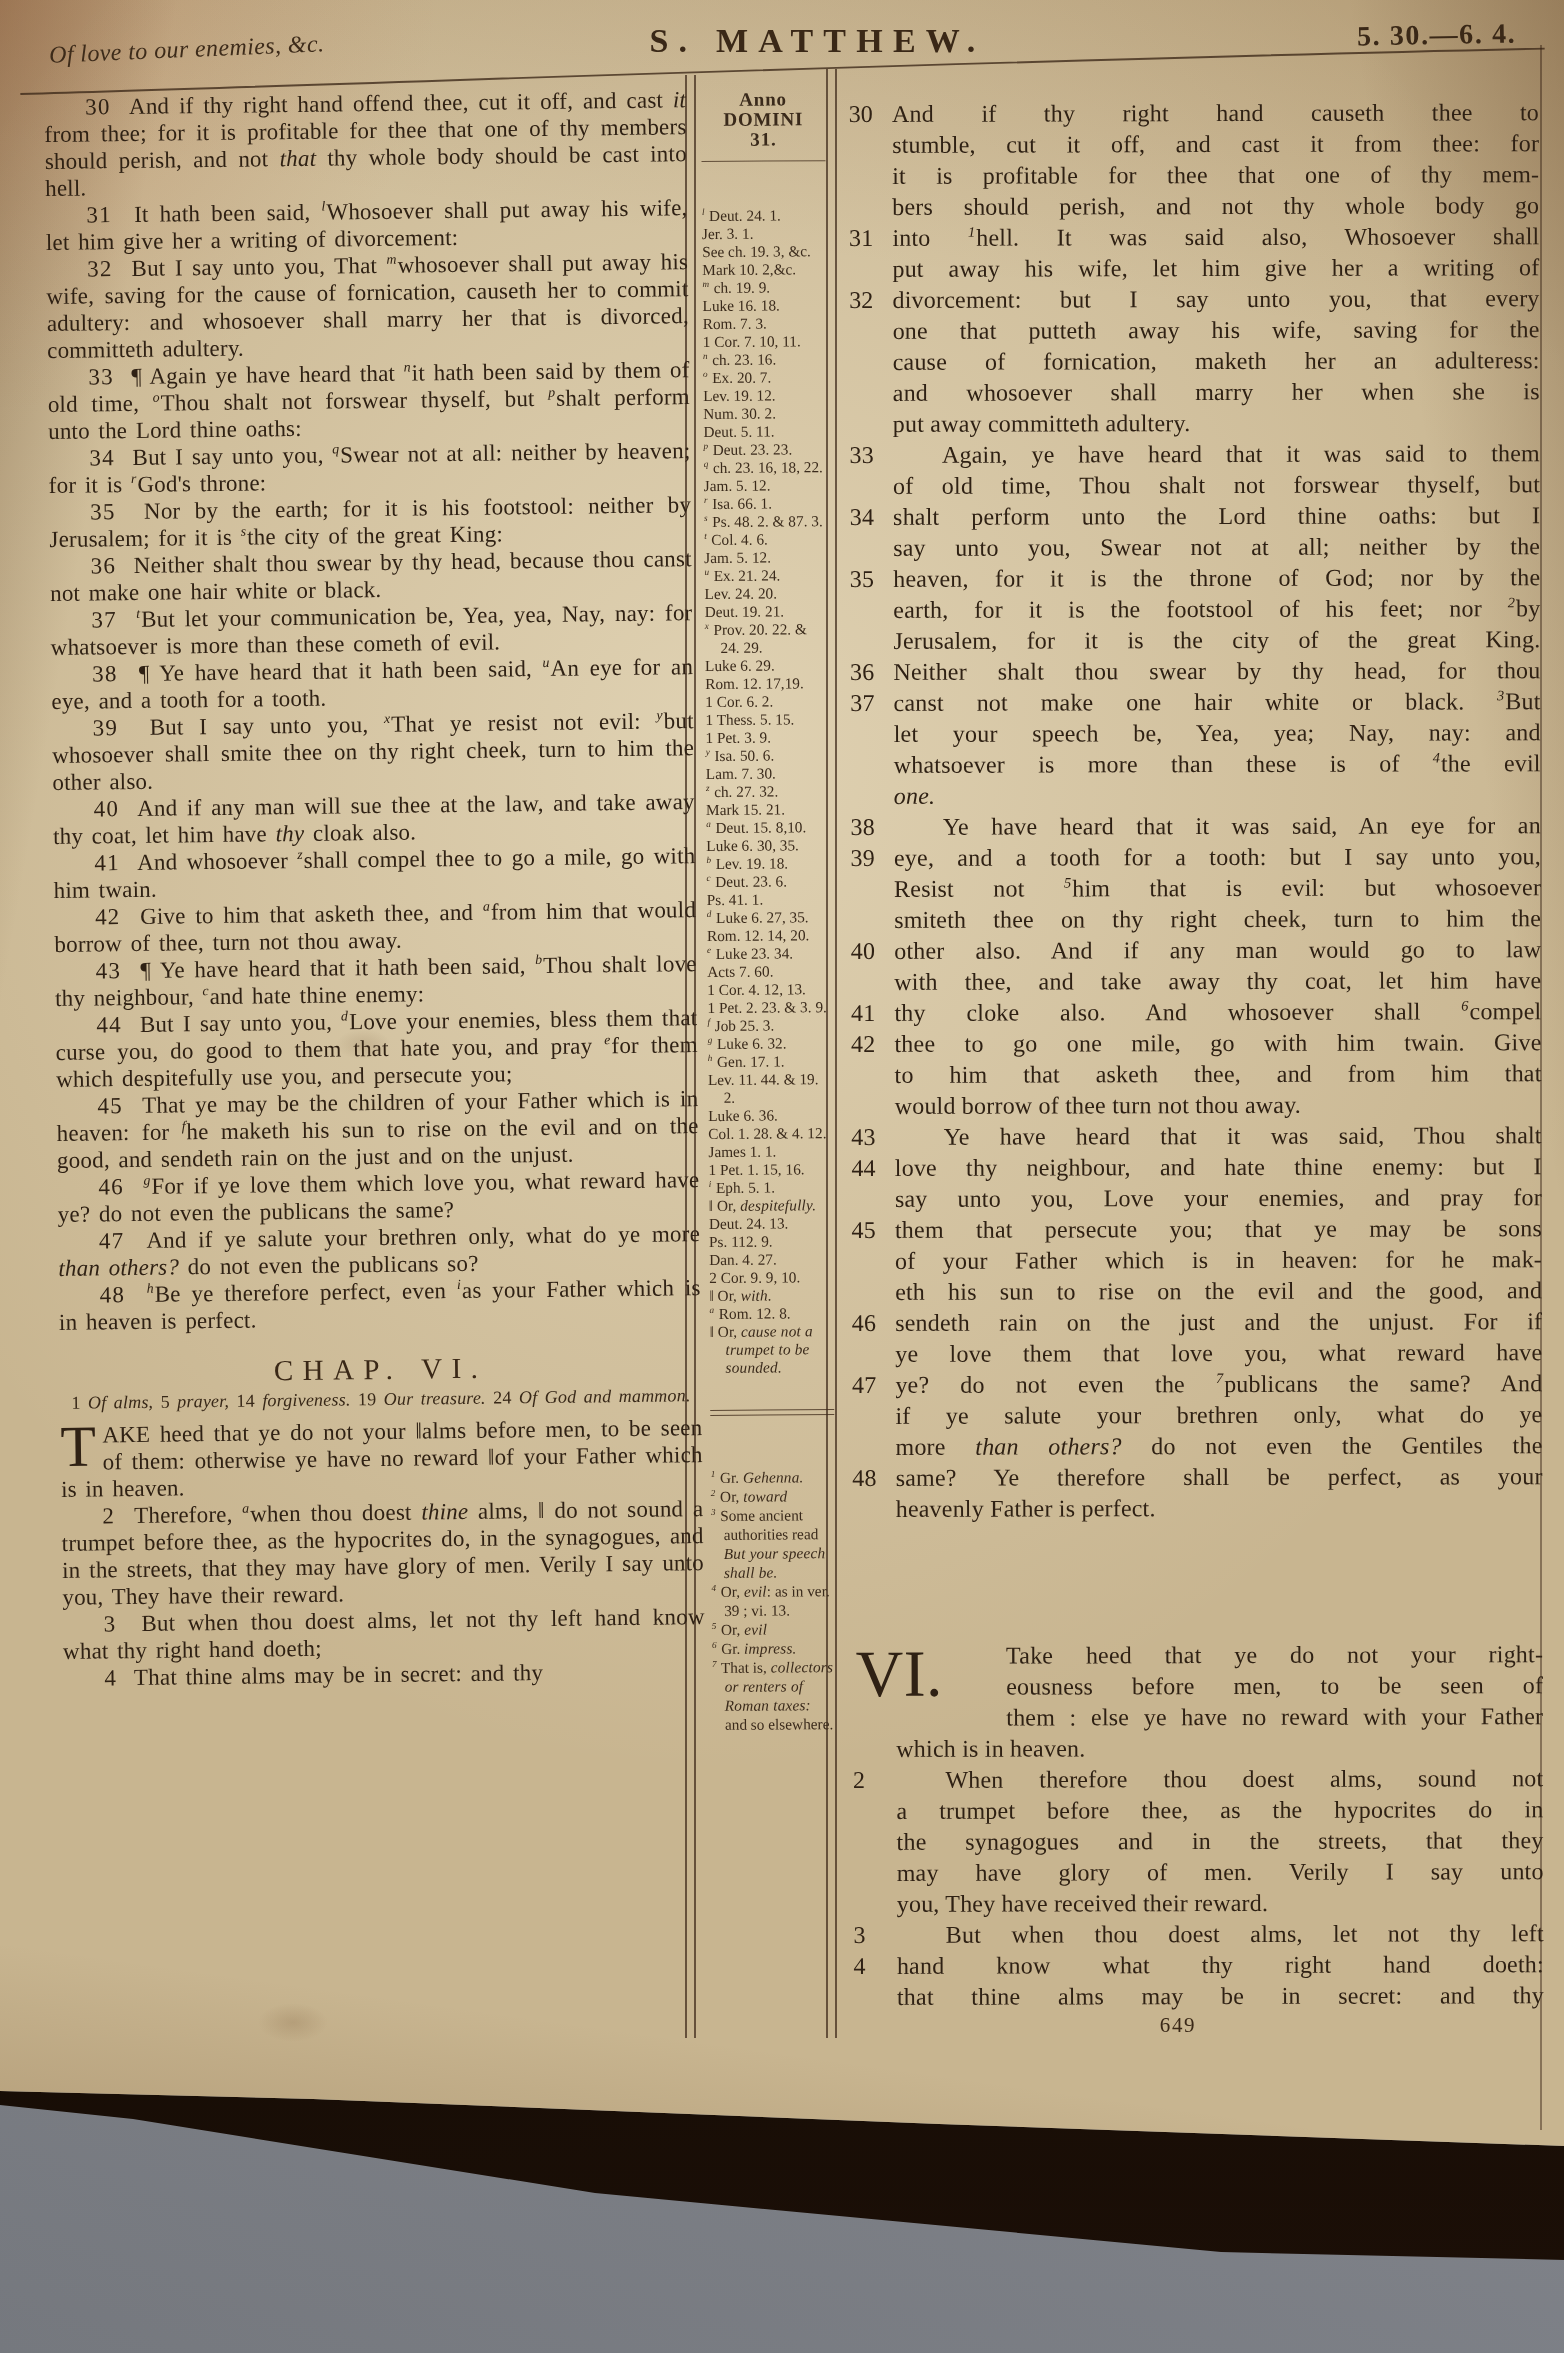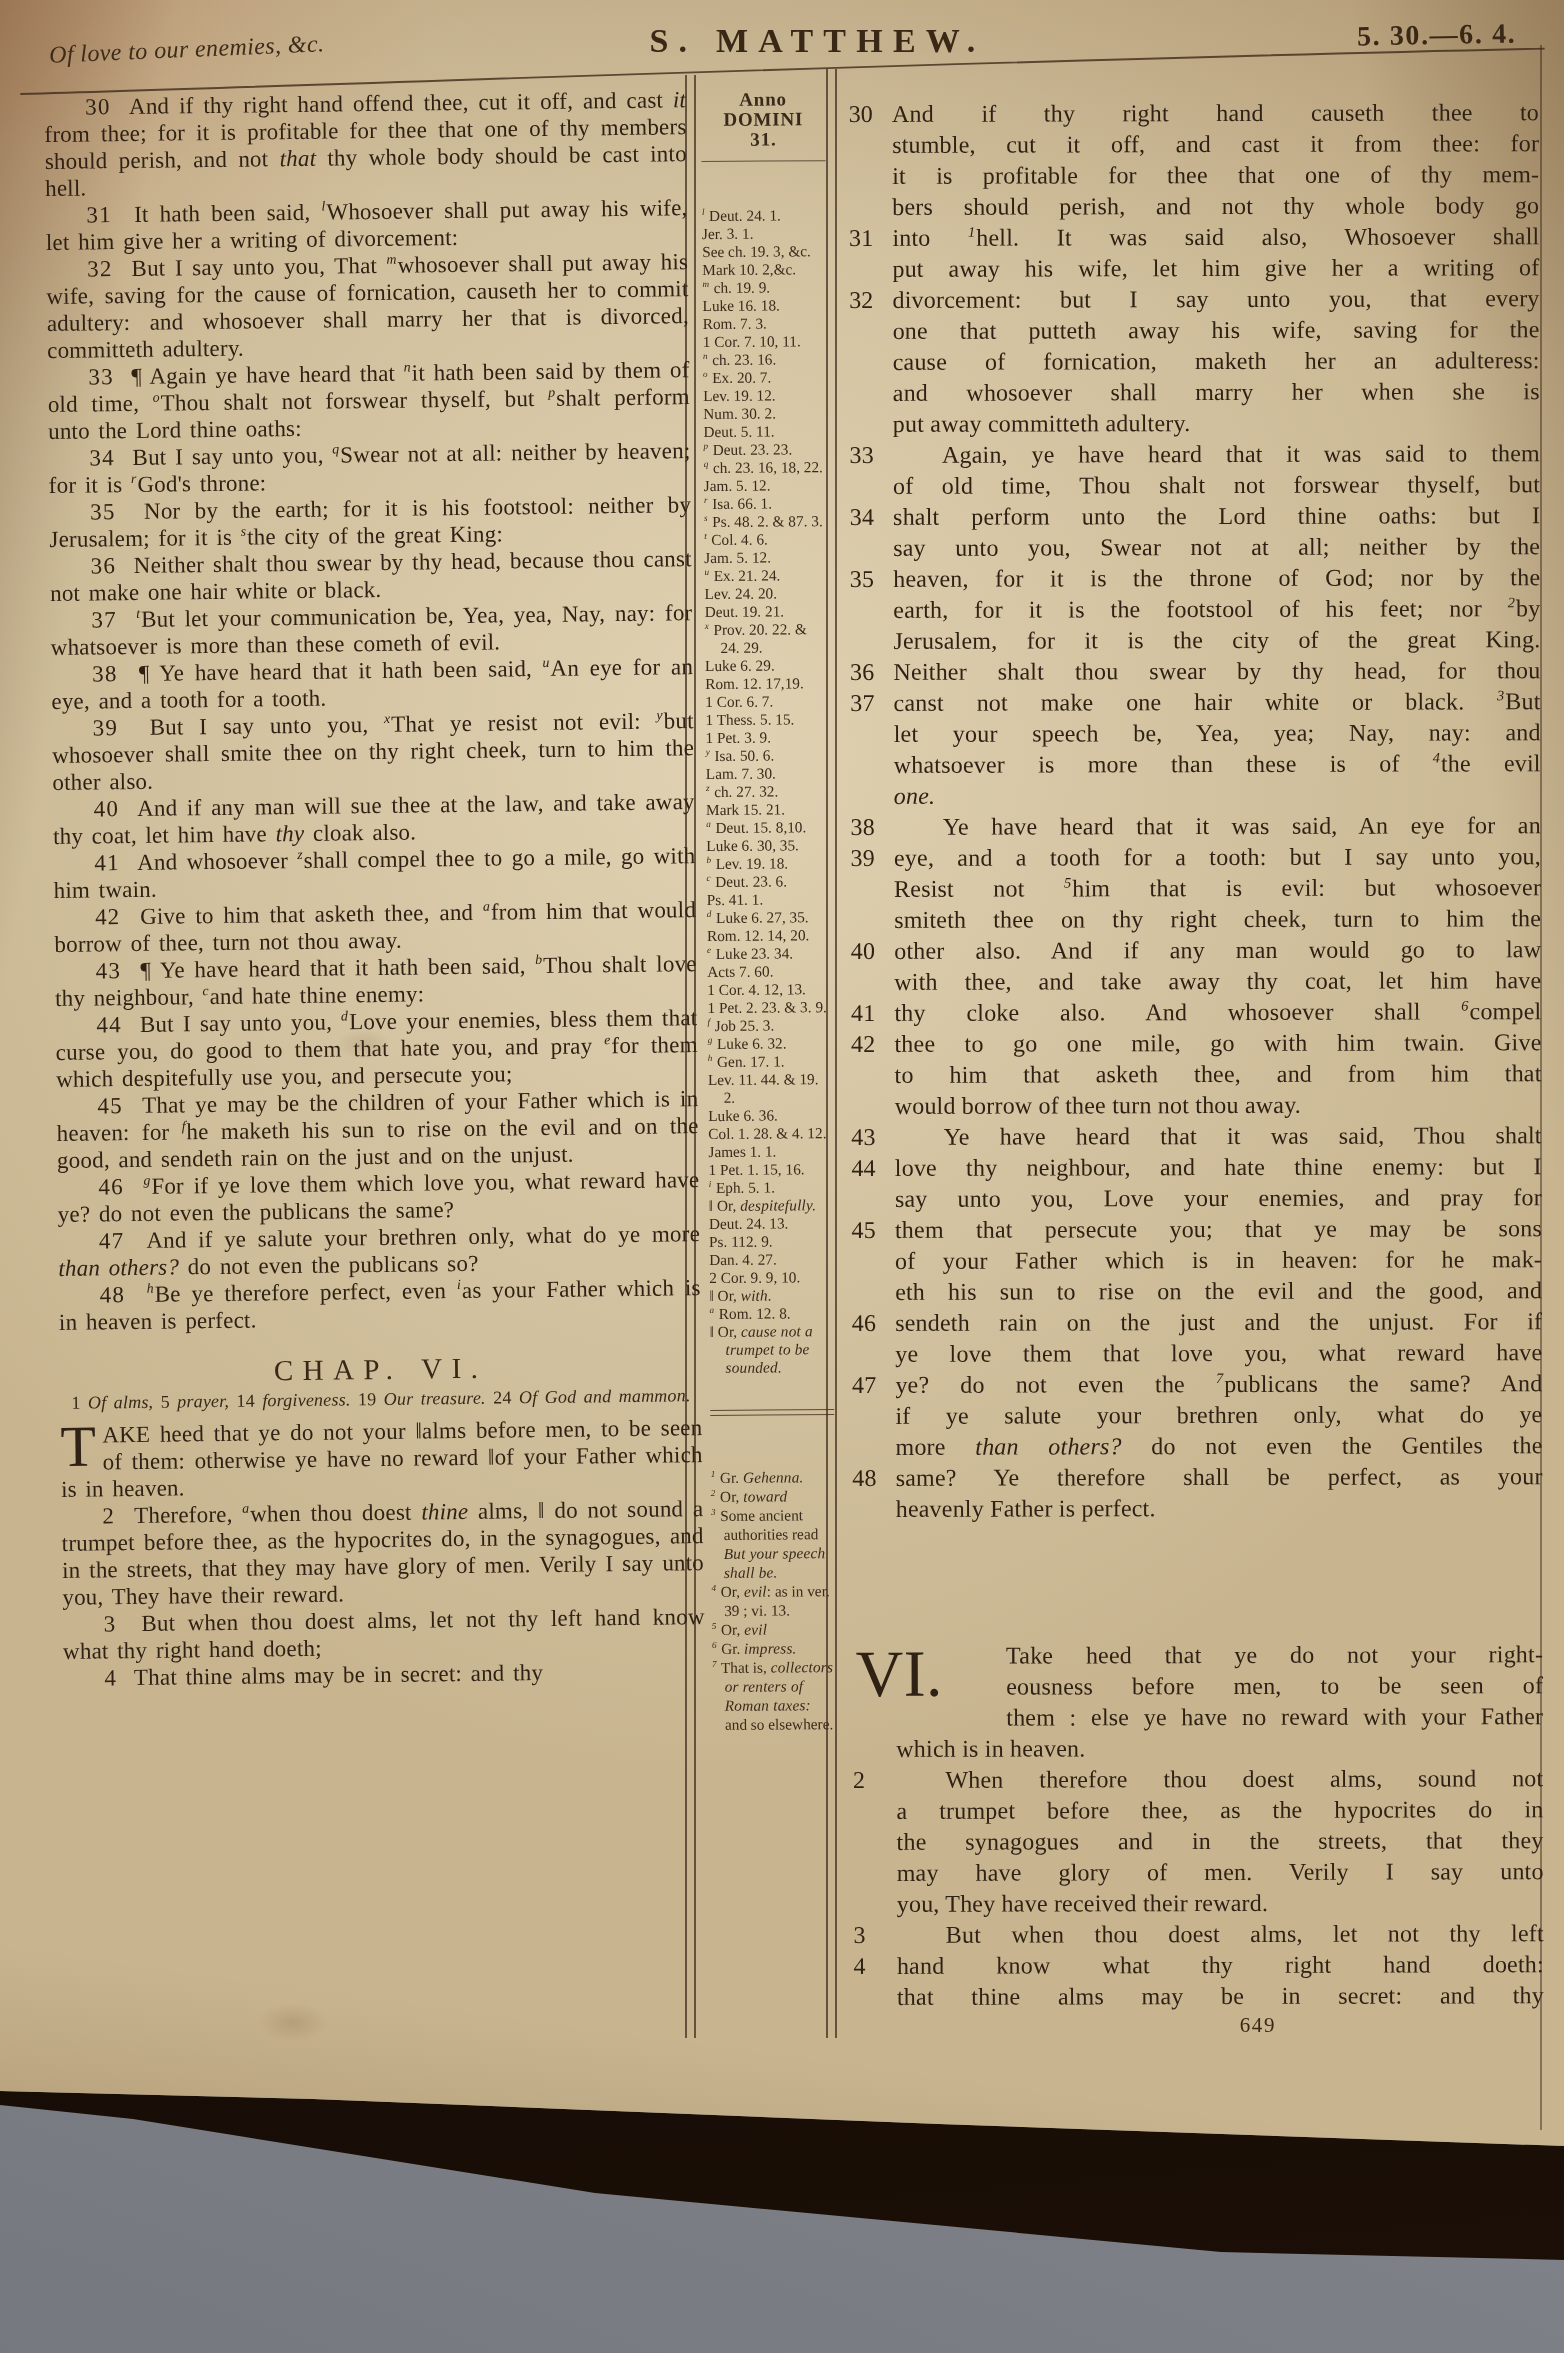--- a/index.html
+++ b/index.html
@@ -90,21 +90,21 @@
   .rvline{position:relative;padding-left:45px;}
   .rvn{position:absolute;left:1.6px;top:0;}
   .rvt{display:block;text-align:justify;text-align-last:justify;}
   .rvline.end .rvt{text-align-last:left;}
   .rvline.ind .rvt{text-indent:49px;}
   .rv-gap{width:100%;}
   .vi-float{
     float:left;width:155px;height:66px;font-size:66px;line-height:66px;
     color:#2f2114;padding-left:4.7px;box-sizing:border-box;
   }
-  .folio{position:absolute;left:1080px;top:2013px;width:196px;text-align:right;
+  .folio{position:absolute;left:1080px;top:2013px;width:196px;text-align:center;
     font-size:21px;letter-spacing:1.6px;}
 </style>
 </head>
 <body>
 
 <div class="scene">
 
   <div class="book-edge"></div>
 
   <div class="page">
@@ -181,21 +181,21 @@
           <div class="ref"><sup class="rm">r</sup> Isa. 66. 1.</div>
           <div class="ref"><sup class="rm">s</sup> Ps. 48. 2. &amp; 87. 3.</div>
           <div class="ref"><sup class="rm">t</sup> Col. 4. 6.</div>
           <div class="ref">Jam. 5. 12.</div>
           <div class="ref"><sup class="rm">u</sup> Ex. 21. 24.</div>
           <div class="ref">Lev. 24. 20.</div>
           <div class="ref">Deut. 19. 21.</div>
           <div class="ref"><sup class="rm">x</sup> Prov. 20. 22. &amp; 24. 29.</div>
           <div class="ref">Luke 6. 29.</div>
           <div class="ref">Rom. 12. 17,19.</div>
-          <div class="ref">1 Cor. 6. 7.</div>
+          <div class="ref">1 Cor. 6. 2.</div>
           <div class="ref">1 Thess. 5. 15.</div>
           <div class="ref">1 Pet. 3. 9.</div>
           <div class="ref"><sup class="rm">y</sup> Isa. 50. 6.</div>
           <div class="ref">Lam. 7. 30.</div>
           <div class="ref"><sup class="rm">z</sup> ch. 27. 32.</div>
           <div class="ref">Mark 15. 21.</div>
           <div class="ref"><sup class="rm">a</sup> Deut. 15. 8,10.</div>
           <div class="ref">Luke 6. 30, 35.</div>
           <div class="ref"><sup class="rm">b</sup> Lev. 19. 18.</div>
           <div class="ref"><sup class="rm">c</sup> Deut. 23. 6.</div>

